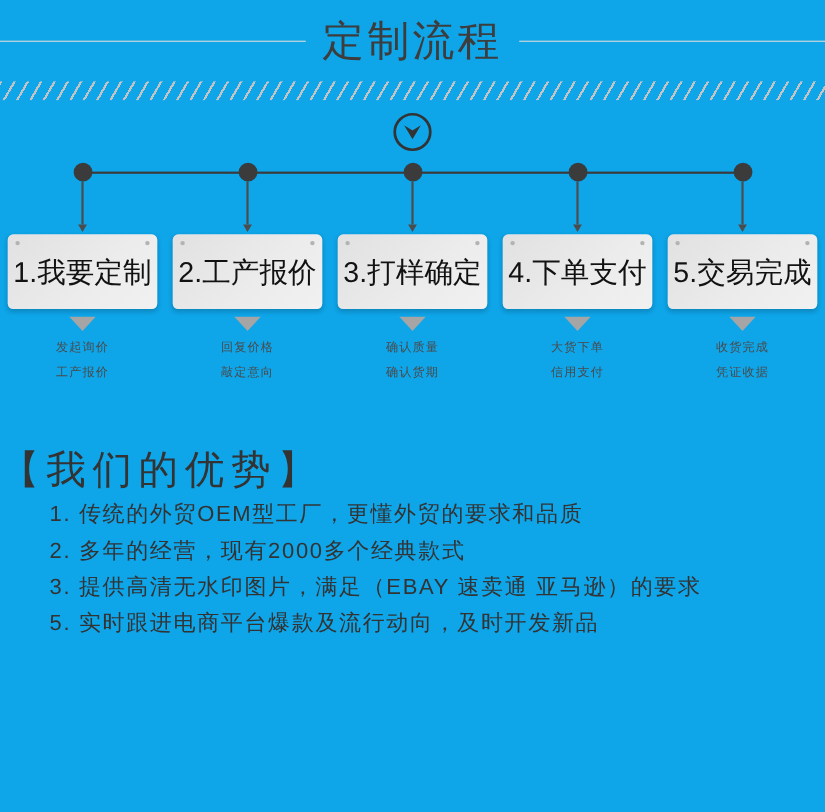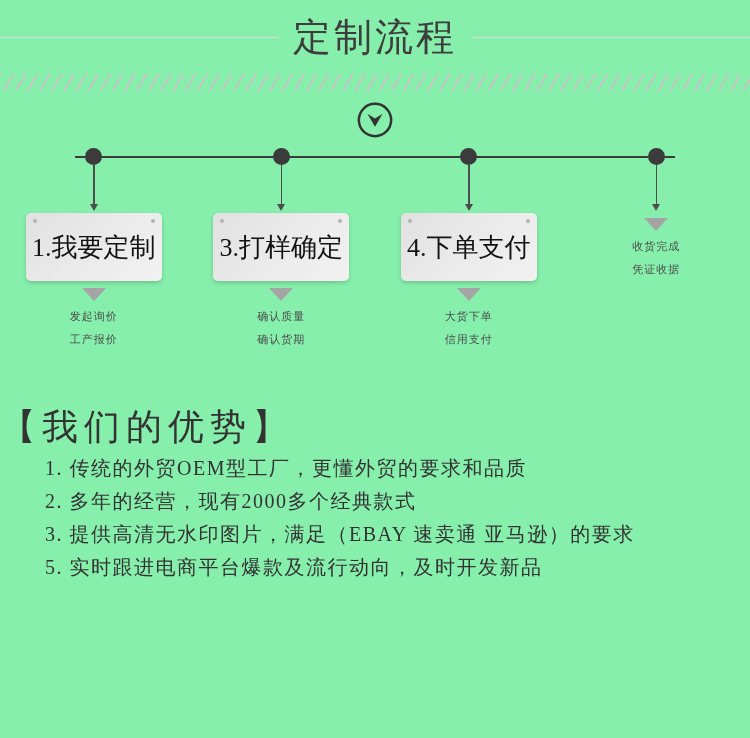--- a/index.html
+++ b/index.html
@@ -1,19 +1,19 @@
 <!DOCTYPE html>
 <html><head>
 <meta charset="utf-8">
 <style>
   * { margin:0; padding:0; box-sizing:border-box; }
   html,body { background:#fff; }
   .page {
-    width:750px; height:738px; background:#86efac; position:relative; overflow:hidden;
-    font-family:Liberation Serif, serif; color:#333;
+    width:750px; height:738px; background:#0ea5e9; position:relative; overflow:hidden;
+    font-family:Liberation Sans, sans-serif; color:#333;
   }
 
   
   .title-row { display:flex; align-items:center; height:74px; }
   .rule { flex:1; height:1px; background:#dadada; }
   .title {
     font-size:38px; font-weight:400; color:#3d3d3d;
     letter-spacing:3px; margin:0 15px; white-space:nowrap;
   }
 
@@ -88,20 +88,37 @@
         <span class="pin pin-r"></span>
         <span>1.我要定制</span>
       </div>
       <span class="gtri"></span>
       <div class="caption">
         <div>发起询价</div>
         <div>工产报价</div>
       </div>
     </div>
 
+    <div class="col">
+      <span class="dot"></span>
+      <span class="varrow">
+          <span class="shaft"></span>
+          <span class="ahead"></span>
+        </span>
+      <div class="stepbox">
+        <span class="pin pin-l"></span>
+        <span class="pin pin-r"></span>
+        <span>2.工产报价</span>
+      </div>
+      <span class="gtri"></span>
+      <div class="caption">
+        <div>回复价格</div>
+        <div>敲定意向</div>
+      </div>
+    </div>
 
     <div class="col">
       <span class="dot"></span>
       <span class="varrow">
           <span class="shaft"></span>
           <span class="ahead"></span>
         </span>
       <div class="stepbox">
         <span class="pin pin-l"></span>
         <span class="pin pin-r"></span>
@@ -131,20 +148,25 @@
         <div>信用支付</div>
       </div>
     </div>
 
     <div class="col">
       <span class="dot"></span>
       <span class="varrow">
           <span class="shaft"></span>
           <span class="ahead"></span>
         </span>
+      <div class="stepbox">
+        <span class="pin pin-l"></span>
+        <span class="pin pin-r"></span>
+        <span>5.交易完成</span>
+      </div>
       <span class="gtri"></span>
       <div class="caption">
         <div>收货完成</div>
         <div>凭证收据</div>
       </div>
     </div>
   </div>
 
   <h2 class="adv-title">【我们的优势】</h2>
 

